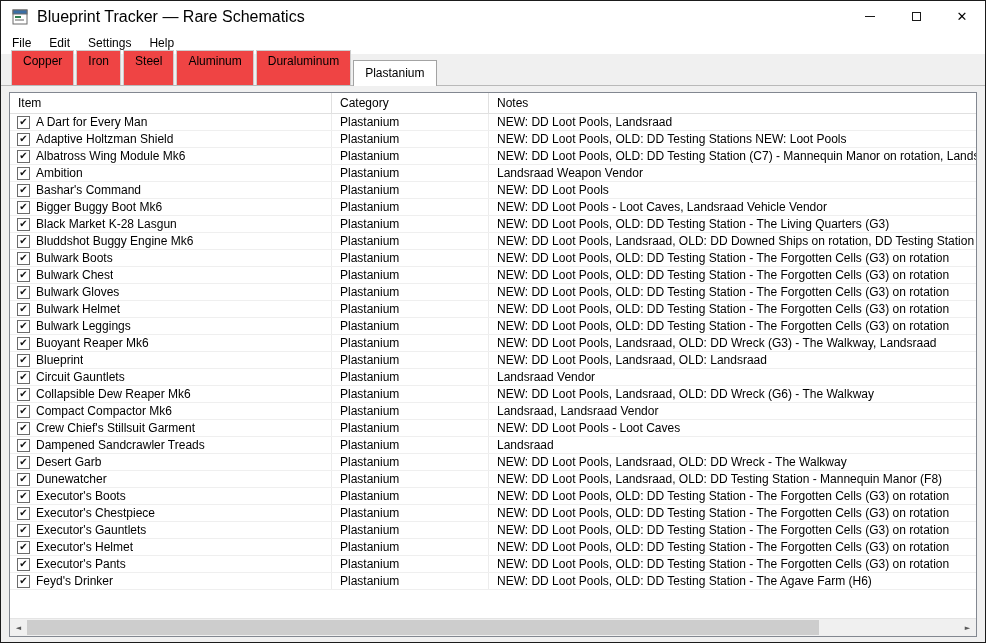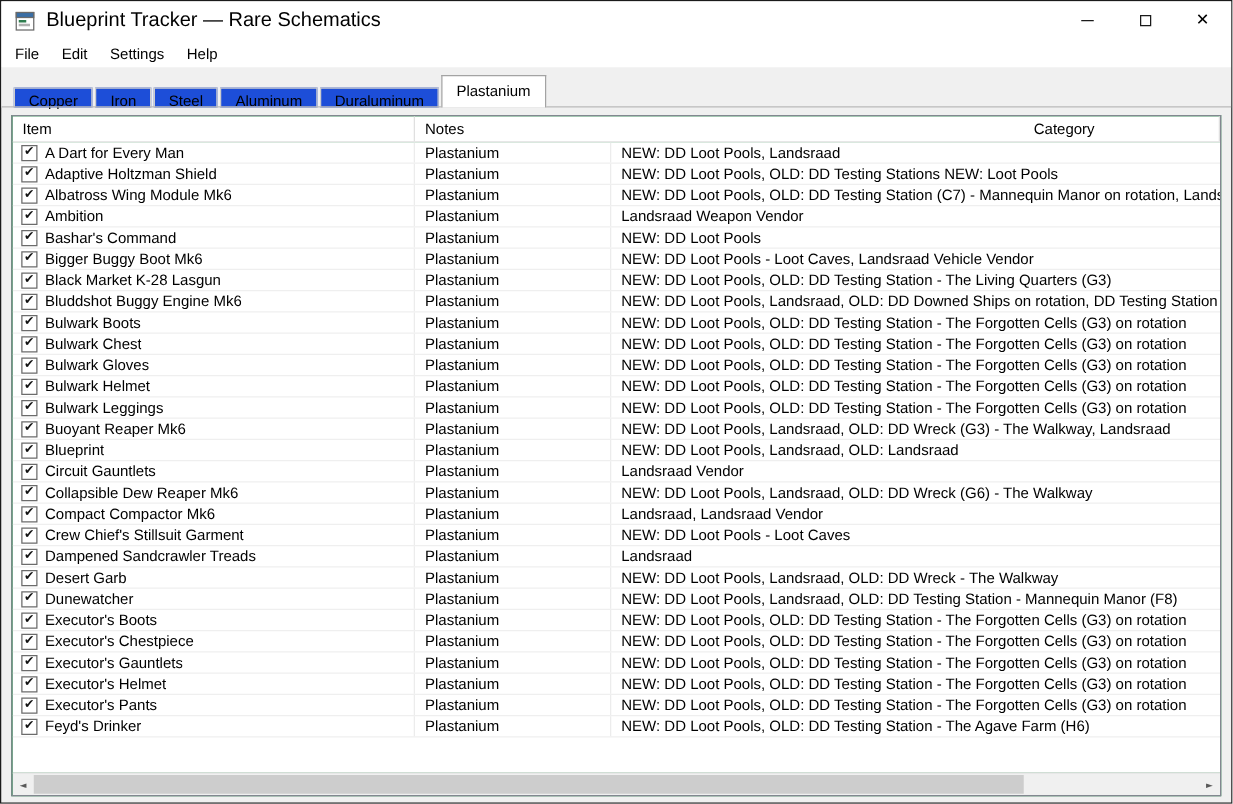--- a/index.html
+++ b/index.html
@@ -19,28 +19,28 @@
   .glyph-min{width:10px;border-top:1px solid #1a1a1a;}
   .glyph-max{width:9px;height:9px;border:1px solid #1a1a1a;box-sizing:border-box;}
   .glyph-close{font-size:13px;line-height:1;font-family:"DejaVu Sans",sans-serif;}
   
   .menubar{height:22px;flex:0 0 auto;background:#ffffff;display:flex;align-items:center;padding-left:2px;}
   .menu-item{padding:3px 9px;white-space:nowrap;}
   
   .tabwrap{background:#f0f0f0;padding-top:5px;flex:0 0 auto;}
   .tabstrip{position:relative;height:27px;display:flex;align-items:flex-end;padding-left:10px;}
   .tabstrip::after{content:"";position:absolute;left:0;right:0;bottom:0;height:1px;background:#b9b9b9;}
-  .tab{height:16px;line-height:20px;padding:0 11px;background:#1d4ed8;border:1px solid #cdcdcd;
+  .tab{height:36px;line-height:20px;padding:0 11px;background:#ef4444;border:1px solid #cdcdcd;
        border-bottom:none;margin-right:2px;box-sizing:border-box;white-space:nowrap;}
   .tab.active{position:relative;z-index:2;height:26px;line-height:25px;background:#ffffff;border-color:#a3a3a3;}
   
   .statusbar{height:30px;flex:0 0 auto;display:flex;align-items:center;padding-left:9px;
              background:#f0f0f0;border-bottom:1px solid #dedede;}
   
-  .table{flex:1;margin:6px 8px 5px;border:1px solid #828790;background:#15803d;
+  .table{flex:1;margin:6px 8px 5px;border:1px solid #828790;background:#3b82f6;
          display:flex;flex-direction:column;overflow:hidden;text-align:right;}
   .thead{display:flex;height:20px;flex:0 0 auto;background:#ffffff;border-bottom:1px solid #e0e0e0;}
   .hcell{box-sizing:border-box;display:flex;align-items:center;padding-left:8px;
          border-right:1px solid #e0e0e0;white-space:nowrap;overflow:hidden;}
   .c-item{width:322px;}
   .c-cat{width:157px;}
   .c-notes{flex:1;border-right:none;}
   .tbody{flex:1;overflow:hidden;background:#fff;}
   .trow{display:flex;height:17px;align-items:stretch;border-bottom:1px solid #efefef;box-sizing:border-box;}
   .cell{box-sizing:border-box;overflow:hidden;white-space:nowrap;display:flex;align-items:center;}
@@ -99,22 +99,22 @@
         <div class="tab">Aluminum</div>
         <div class="tab">Duraluminum</div>
         <div class="tab active">Plastanium</div>
       </div>
   </div>
 
 
   <div class="table">
     <div class="thead">
       <div class="hcell c-item">Item</div>
+      <div class="hcell c-cat">Category</div>
       <div class="hcell c-notes">Notes</div>
-      <div class="hcell c-cat">Category</div>
     </div>
     <div class="tbody">
         <div class="trow">
           <div class="cell cell-item">
             <span class="checkbox">
               <span class="check">✔</span>
             </span>
             <span class="item-label">A Dart for Every Man</span>
           </div>
           <div class="cell cell-cat">Plastanium</div>

